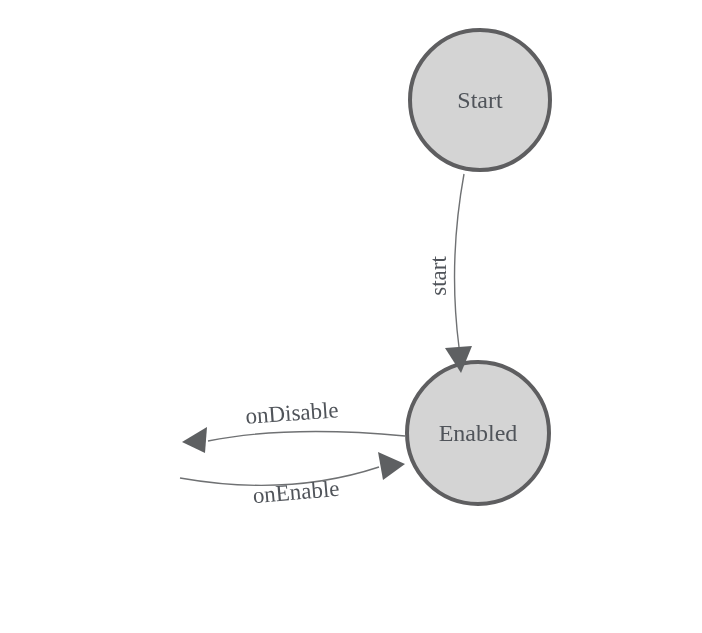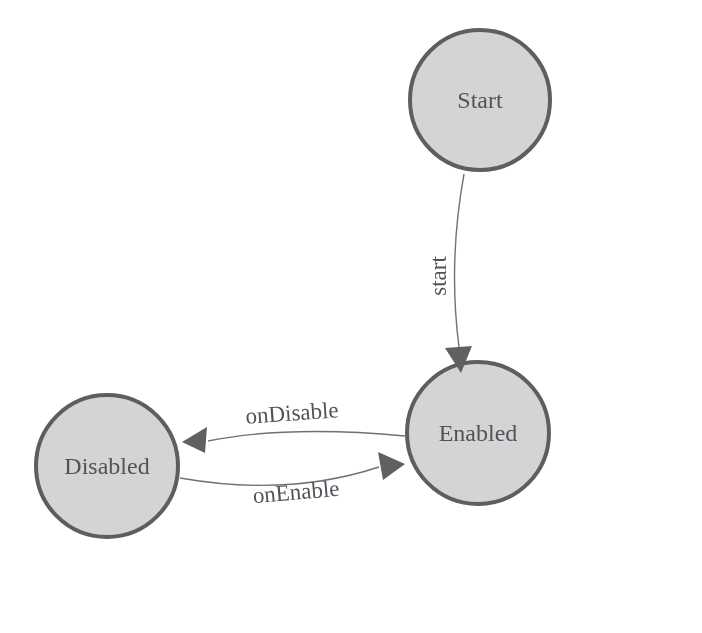--- a/index.html
+++ b/index.html
@@ -96,23 +96,20 @@
   </svg>
 
   <div class="node node-start">
     <span class="node-label">Start</span>
   </div>
 
   <div class="node node-enabled">
     <span class="node-label">Enabled</span>
   </div>
 
-  <div class="node node-disabled">
-    <span class="node-label">Disabled</span>
-  </div>
 
   <span class="edge-label edge-label-start">start</span>
 
   <span class="edge-label edge-label-ondisable">onDisable</span>
 
   <span class="edge-label edge-label-onenable">onEnable</span>
 
 </div>
 
 </body></html>

